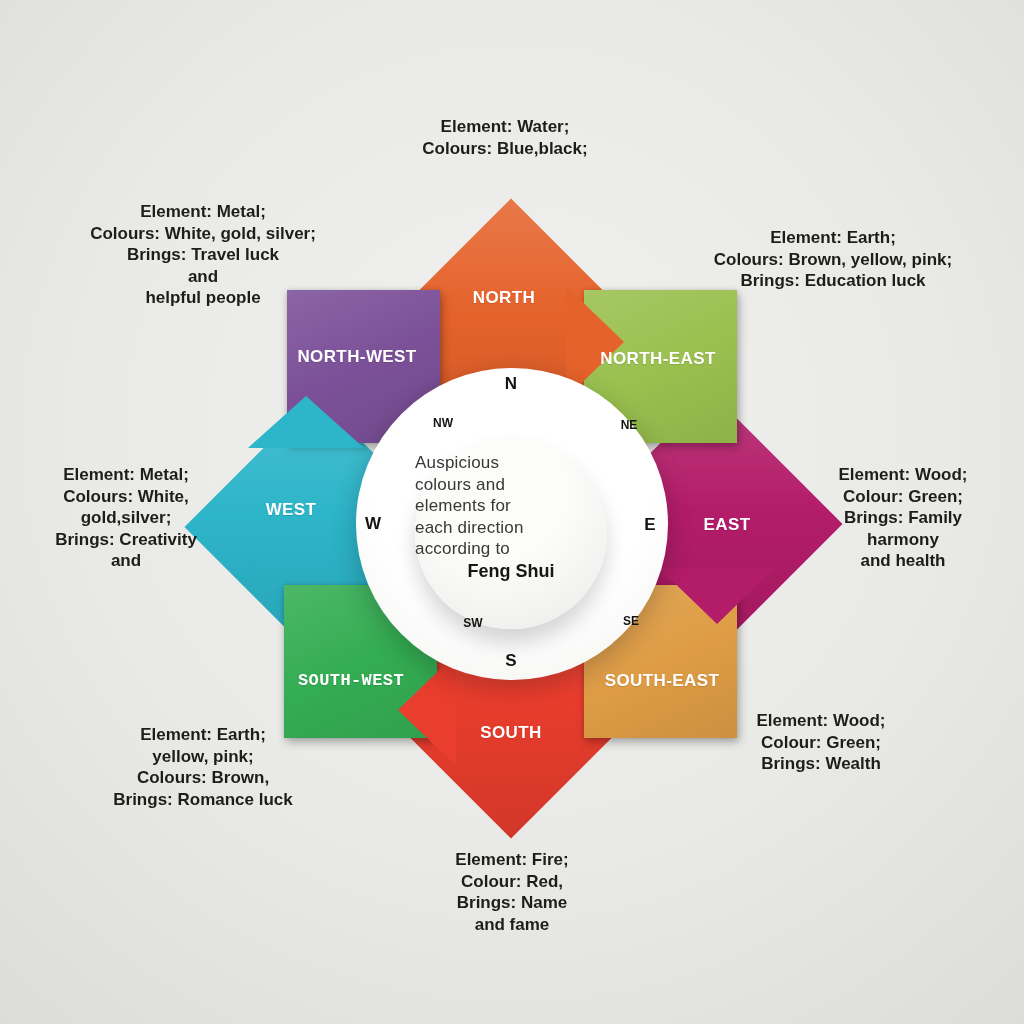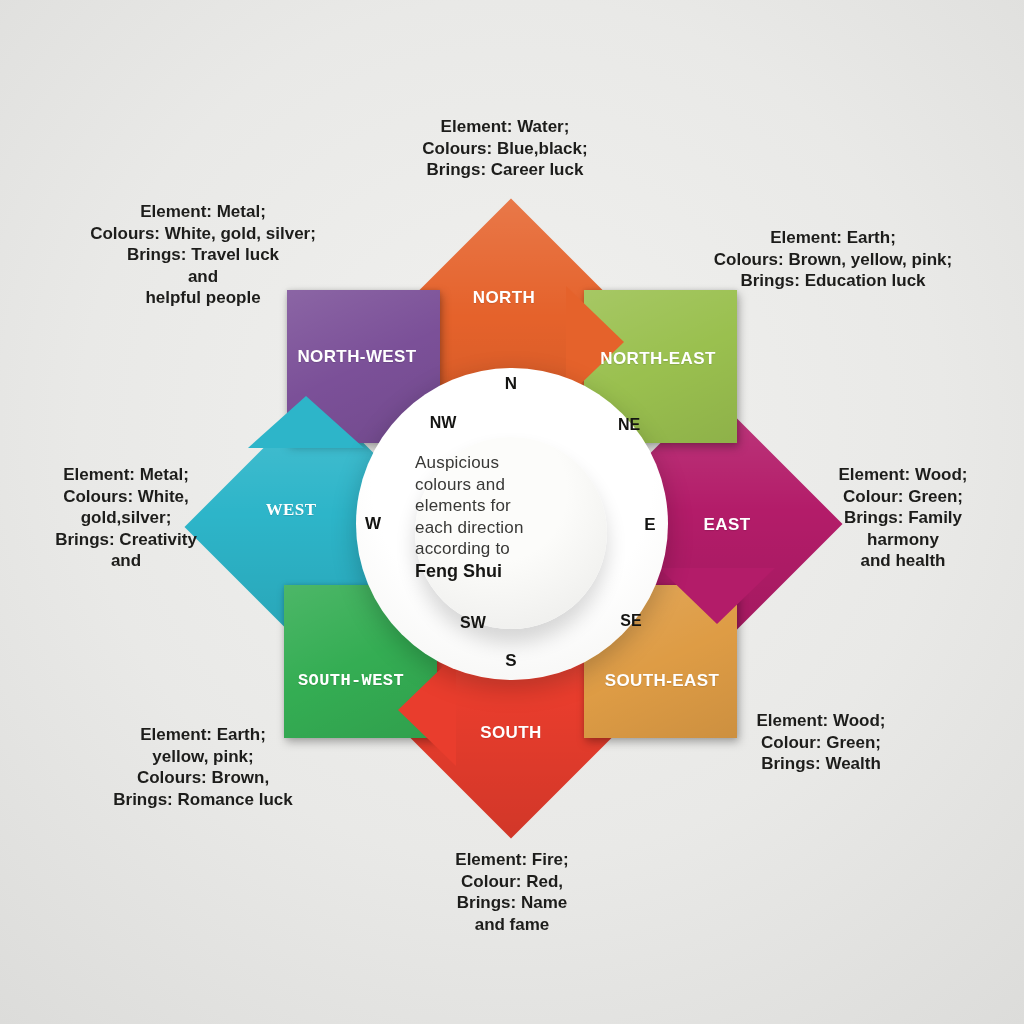--- a/index.html
+++ b/index.html
@@ -49,46 +49,46 @@
   
   .ring{position:absolute;left:356px;top:368px;width:312px;height:312px;border-radius:50%;
     background:radial-gradient(circle at 50% 35%, #ffffff 55%, #f2f2f0);
     box-shadow:0 8px 26px rgba(0,0,0,0.22);z-index:8;}
   .inner-disc{position:absolute;left:415px;top:437px;width:192px;height:192px;border-radius:50%;
     background:radial-gradient(circle at 42% 28%, #fcfcfa 40%, #eaeae8);
     box-shadow:0 14px 20px rgba(0,0,0,0.16);z-index:9;}
   .center-text{position:absolute;left:415px;top:452px;width:192px;z-index:10;
     text-align:left;font-size:17px;line-height:21.5px;color:#383836;letter-spacing:0.2px;}
   .center-emphasis{position:absolute;left:415px;top:560px;width:192px;z-index:10;
-    text-align:left;font-size:18px;line-height:22px;color:#161614;font-weight:700;}
+    text-align:center;font-size:18px;line-height:22px;color:#161614;font-weight:700;}
 
   
   .comp{position:absolute;transform:translate(-50%,-50%);z-index:10;
     font-weight:700;color:#141412;font-size:17px;}
-  .comp.small{font-size:16px;padding-left:48px;}
+  .comp.small{font-size:12px;padding-left:48px;}
   .c-n {left:511px;top:384px;}
   .c-ne{left:605px;top:425px;}
   .c-e {left:650px;top:525px;}
   .c-se{left:607px;top:621px;}
   .c-s {left:511px;top:661px;}
   .c-sw{left:421px;top:623px;margin-left:28px;}
   .c-w {left:373px;top:524px;}
   .c-nw{left:419px;top:423px;}
 
   
   .shape-label{position:absolute;transform:translate(-50%,-50%);z-index:6;
     color:#ffffff;font-weight:700;font-size:17px;letter-spacing:0.4px;white-space:nowrap;
     text-shadow:0 1px 1px rgba(0,0,0,0.12);}
   .l-north{left:504px;top:298px;}
   .l-ne   {left:658px;top:359px;}
   .l-east {left:727px;top:525px;}
   .l-se   {left:662px;top:681px;}
   .l-south{left:511px;top:733px;}
   .l-sw   {left:351px;top:680px;font-family:Liberation Mono, monospace;}
-  .l-west {left:291px;top:510px;font-family:Liberation Serif, serif;}
+  .l-west {left:291px;top:510px;}
   .l-nw   {left:357px;top:357px;text-align:center;}
 
   
   .info{position:absolute;z-index:10;text-align:center;
     font-weight:700;font-size:17px;line-height:21.5px;color:#1d1d1b;}
   .info-north{left:375px;top:116px;width:260px;}
   .info-ne   {left:683px;top:227px;width:300px;}
   .info-east {left:803px;top:464px;width:200px;}
   .info-se   {left:711px;top:710px;width:220px;}
   .info-south{left:402px;top:849px;width:220px;}
@@ -141,21 +141,20 @@
   <div class="comp c-e">E</div>
   <div class="comp small c-se">SE</div>
   <div class="comp c-s">S</div>
   <div class="comp small c-sw">SW</div>
   <div class="comp c-w">W</div>
   <div class="comp small c-nw">NW</div>
 
   <div class="info info-north">
       <div>Element: Water;</div>
       <div>Colours: Blue,black;</div>
-      <div>Brings: Career luck</div>
     </div>
   <div class="info info-ne">
       <div>Element: Earth;</div>
       <div>Colours: Brown, yellow, pink;</div>
       <div>Brings: Education luck</div>
     </div>
   <div class="info info-east">
       <div>Element: Wood;</div>
       <div>Colour: Green;</div>
       <div>Brings: Family</div>

